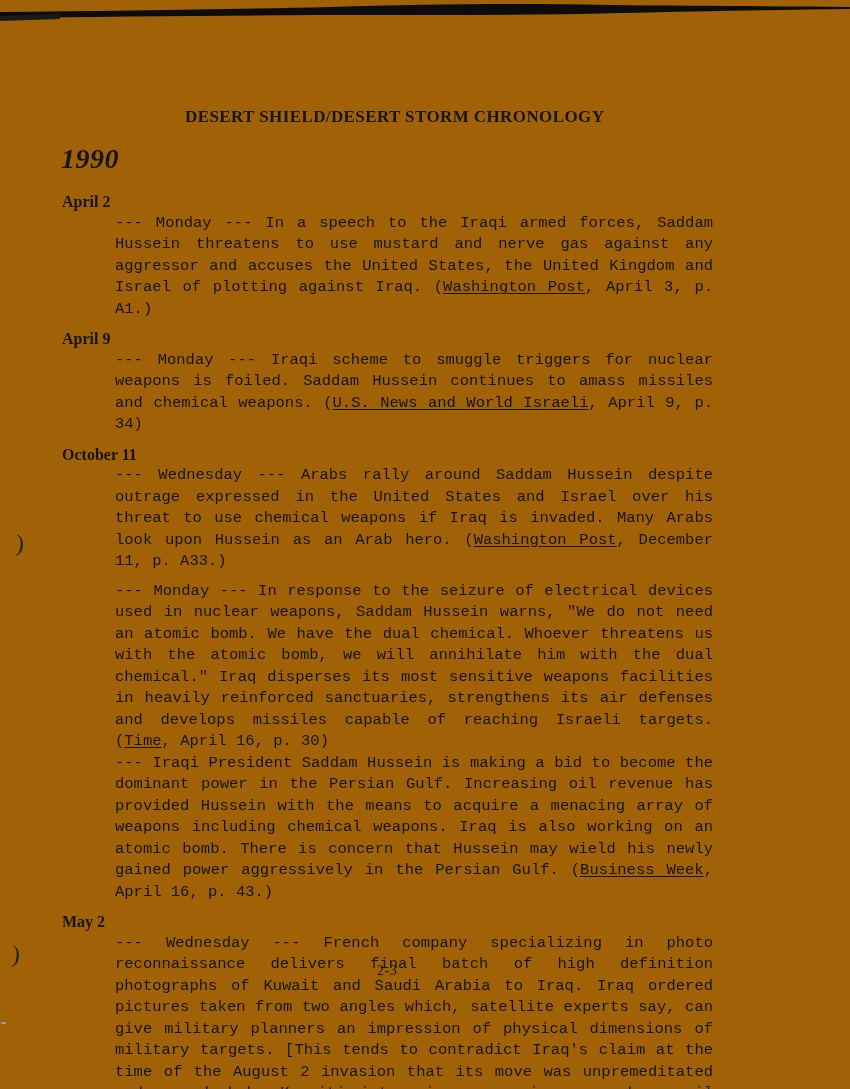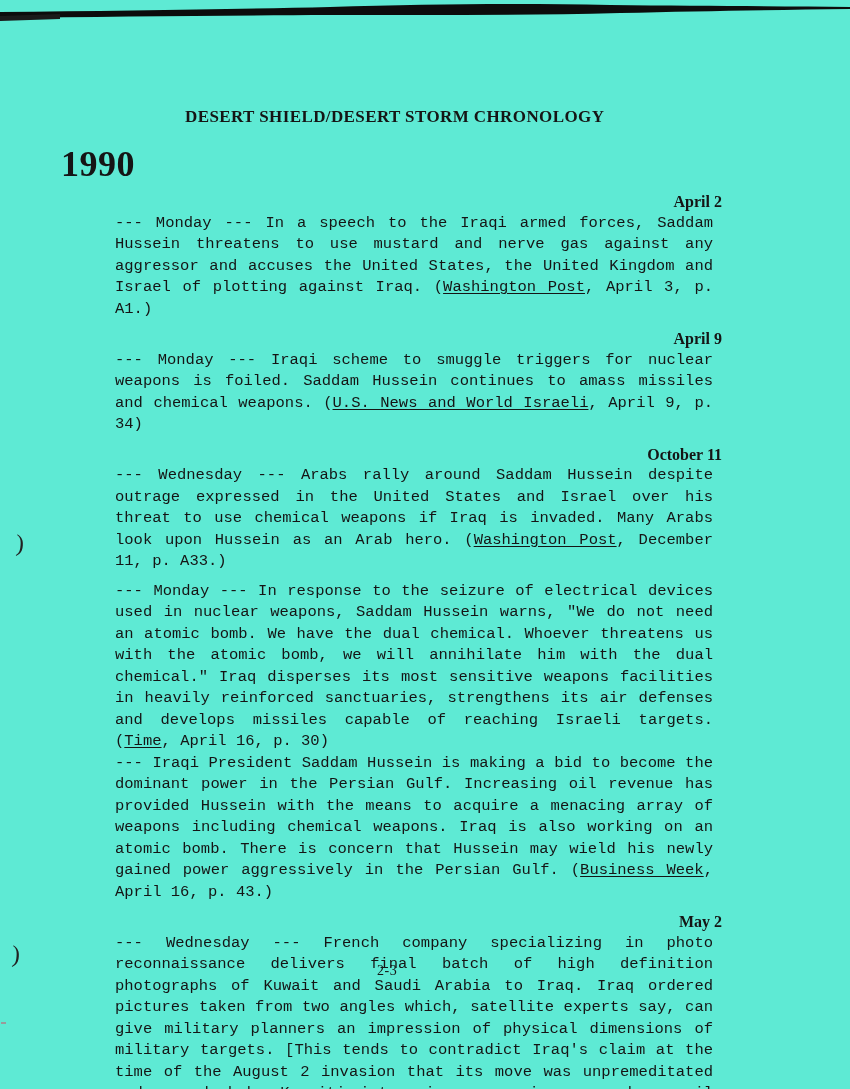--- a/index.html
+++ b/index.html
@@ -1,21 +1,21 @@
 <!DOCTYPE html>
 <html><head>
 <meta charset="utf-8">
 <style>
   html, body { margin: 0; padding: 0; background: #e8e8e8; }
   .page {
     position: relative;
     width: 850px;
     height: 1089px;
     margin: 0 auto;
-    background: #5eead4;
+    background: #a16207;
     overflow: hidden;
     font-family: "Liberation Serif", "DejaVu Serif", serif;
     color: #151515;
   }
   .top-band {
     position: absolute;
     top: 0; left: 0;
     width: 850px; height: 40px;
   }
   .doc-title {
@@ -24,37 +24,37 @@
     left: 185px;
     font-size: 17px;
     font-weight: bold;
     letter-spacing: 0.4px;
     white-space: nowrap;
   }
   .year-heading {
     position: absolute;
     top: 143px;
     left: 61px;
-    font-size: 36px;
+    font-size: 28px;
     font-weight: bold;
     letter-spacing: 0.5px;
+    font-style: italic;
   }
   .content {
     position: absolute;
     top: 191px;
     left: 62px;
     width: 660px;
   }
   .entry { margin: 0 0 8px 0; }
   .entry-date {
     font-size: 16px;
     font-weight: bold;
     line-height: 21.5px;
     white-space: nowrap;
-    text-align: right;
   }
   .entry-body { margin-left: 53px; width: 598px; }
   .entry-body p {
     margin: 0;
     font-size: 15.5px;
     line-height: 21.5px;
     text-align: justify;
     font-family: Liberation Mono, monospace;
   }
   .entry-body p + p { }

